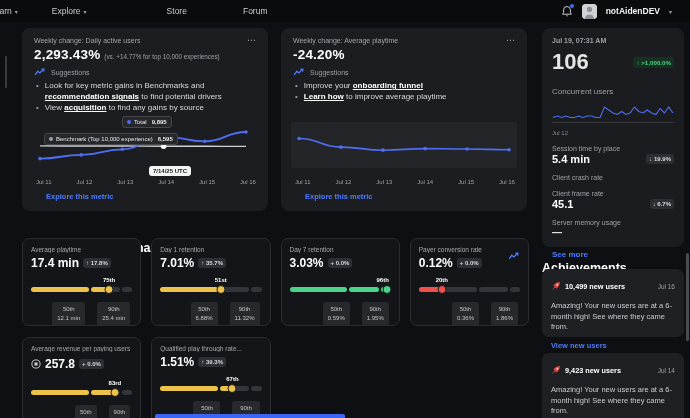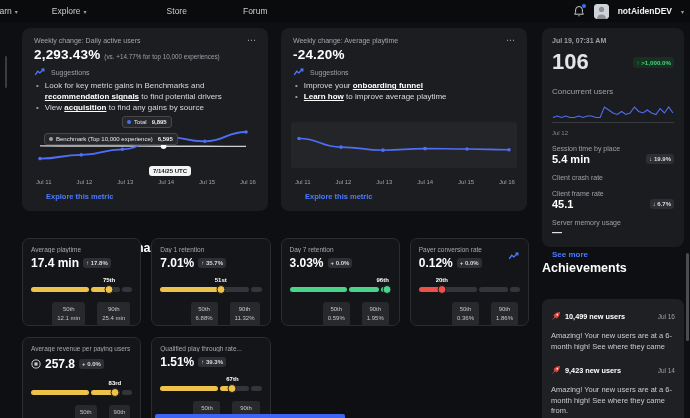--- a/index.html
+++ b/index.html
@@ -6,21 +6,21 @@
   body{width:690px;height:418px;position:relative;overflow:hidden;background:#0e0f12;
        font-family:"Liberation Sans","DejaVu Sans",sans-serif;color:#e8e9ea;
        -webkit-font-smoothing:antialiased;}
   
   .topbar{position:absolute;left:0;top:0;width:690px;height:22px;background:#0a0b0d;
           display:flex;align-items:center;font-size:8.5px;color:#c9ccd0;}
   .nav{display:flex;align-items:center;}
   .nav-item{display:flex;align-items:center;gap:3px;cursor:pointer;white-space:nowrap;}
   .nav-item.clipped{margin-left:-10px;}
   .caret{font-size:6px;color:#9ca0a5;}
-  .nav-right{margin-left:auto;display:flex;align-items:center;gap:9px;padding-right:6px;}
+  .nav-right{margin-left:auto;display:flex;align-items:center;gap:9px;padding-right:18px;}
   .bell{position:relative;width:12px;height:13px;}
   .bell .dot{position:absolute;right:-1px;top:-1px;width:4px;height:4px;border-radius:50%;background:#3d6df5;}
   .avatar{width:15px;height:15px;border-radius:4px;background:#cfd2d6;display:flex;align-items:center;justify-content:center;overflow:hidden;}
   .uname{font-size:8.5px;color:#f0f1f2;font-weight:bold;}
   
   .mcard{position:absolute;top:28px;width:246px;height:183px;background:#1c1d21;border-radius:8px;padding:0;}
   .m-head{display:flex;align-items:flex-start;padding:9px 12px 0 12px;}
   .m-title{font-size:7px;color:#a2a5aa;}
   .m-dots{margin-left:auto;color:#9ca0a5;font-size:9px;line-height:6px;cursor:pointer;}
   .m-valrow{padding:3px 12px 0 12px;display:flex;align-items:baseline;}
@@ -409,21 +409,21 @@
     <span class="s-mval">45.1</span>
     <span class="s-mbadge">↓ 6.7%</span>
   </div>
   <div class="s-mlabel">Server memory usage</div>
   <div class="s-dash">—</div>
   <div class="s-more">See more</div>
 </div>
 
 <div class="ach-head">Achievements</div>
 
-<div class="ach-card" style="top:299px;height:76px">
+<div class="ach-card" style="top:269px;height:68px">
   <div class="ach-toprow">
     <span>
       <svg width="10" height="10" viewBox="0 0 12 12">
           <path d="M10.8 1.2c-2.6 0-5 1.1-6.6 2.7L2.6 5.5l1.8.5-1.2 1.5 1.3 1.3 1.5-1.2.5 1.8 1.6-1.6c1.6-1.6 2.7-4 2.7-6.6z" fill="#e2453d"></path>
           <circle cx="7.6" cy="4.4" r="1" fill="#ffffff"></circle>
           <path d="M1.2 10.8l1.6-2.3.7.7z" fill="#e2453d"></path>
         </svg>
     </span>
     <span class="ach-title">10,499 new users</span>
     <span class="ach-date">Jul 16</span>

